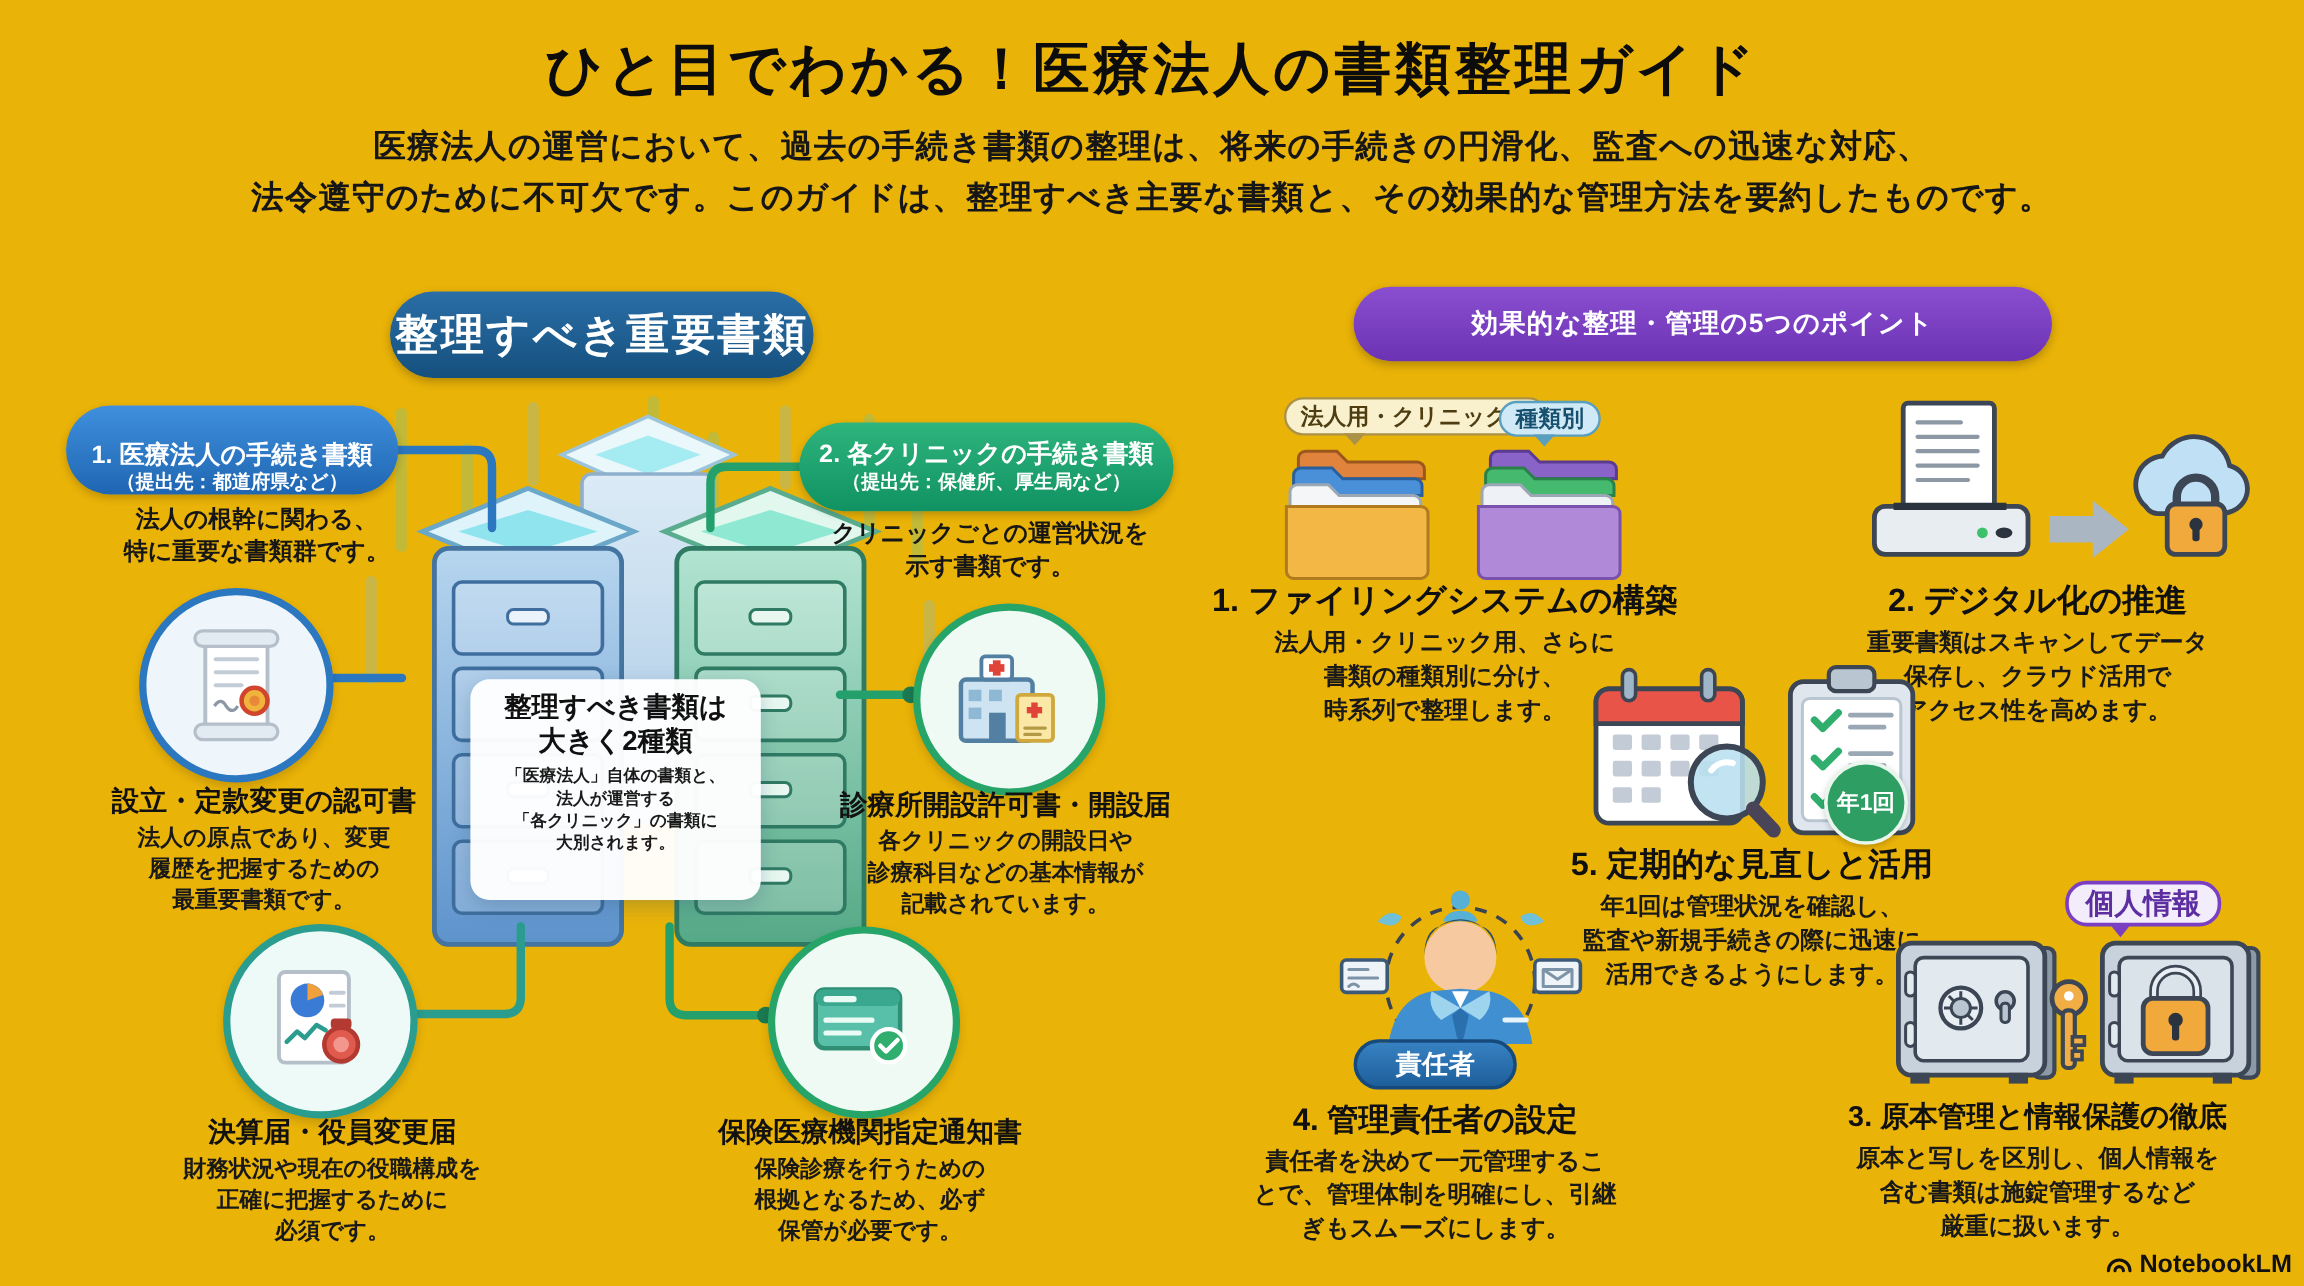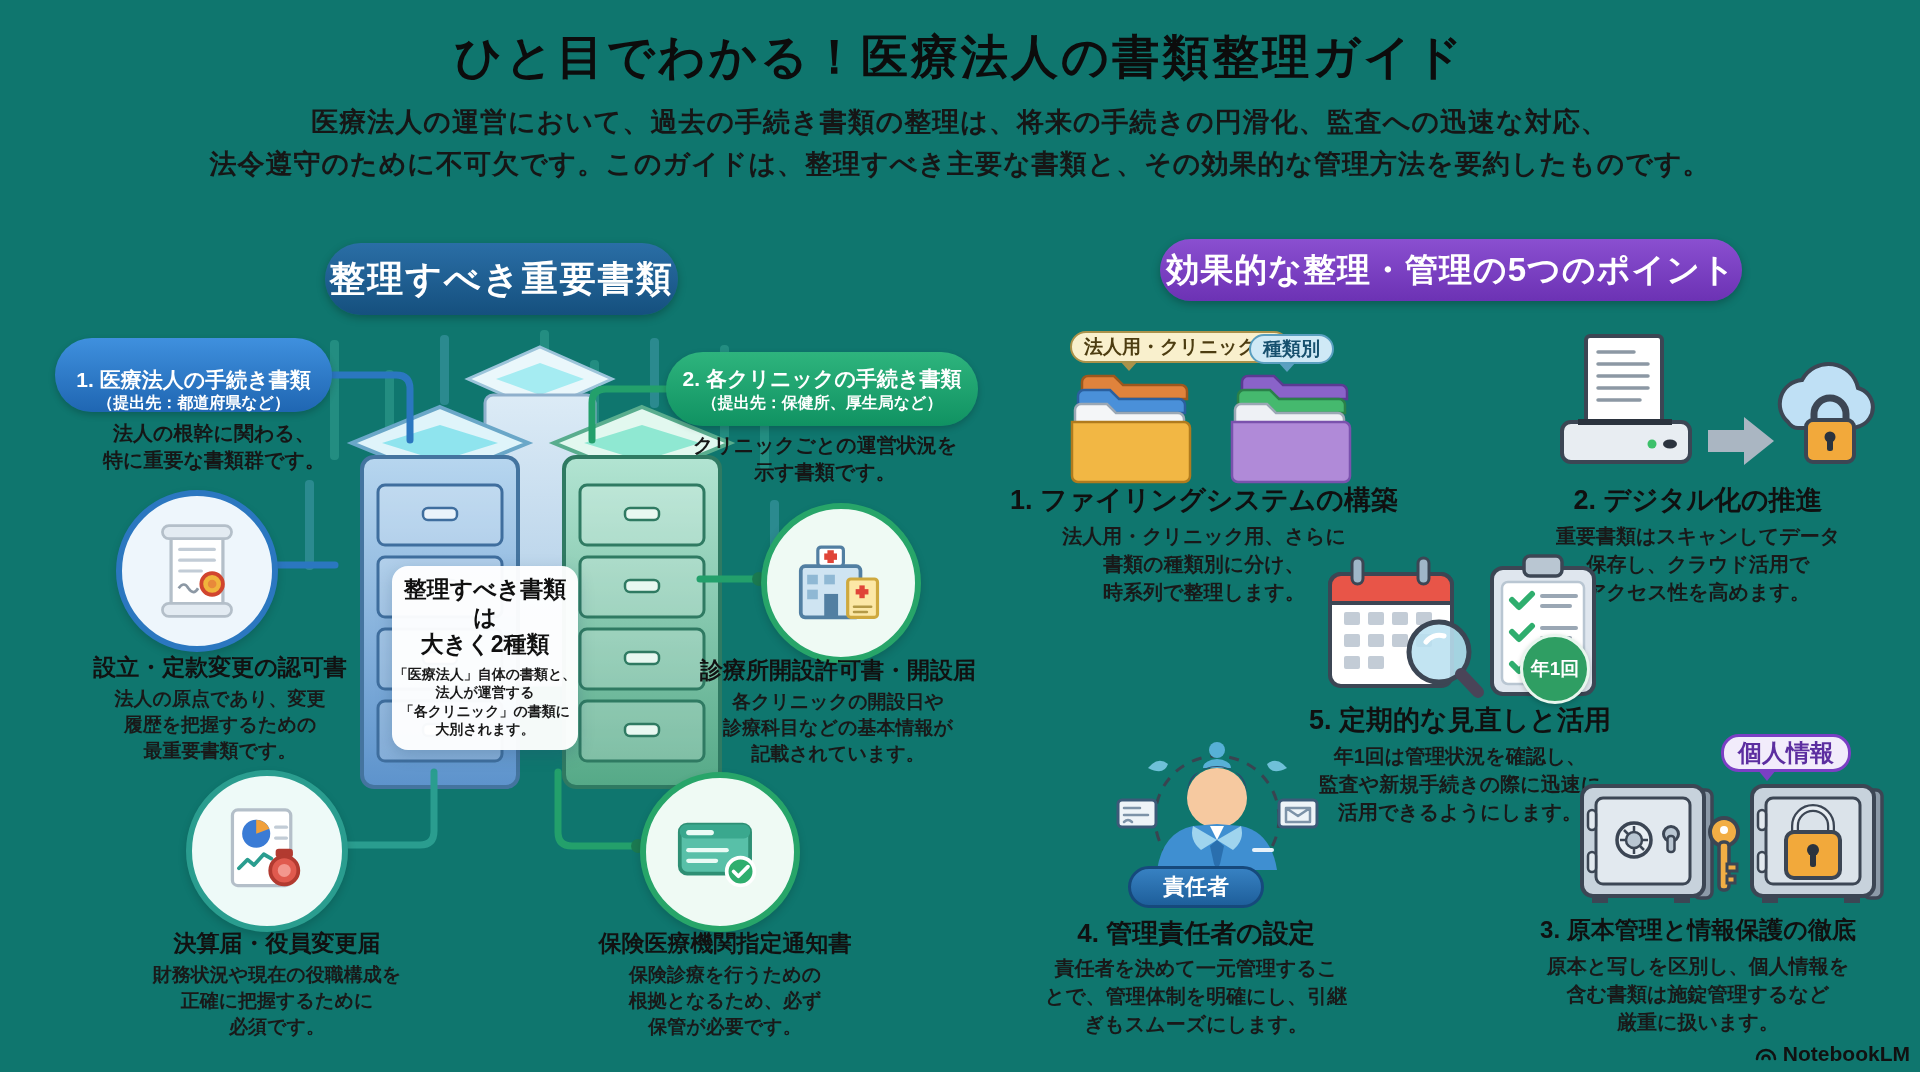--- a/index.html
+++ b/index.html
@@ -1,47 +1,47 @@
 <!DOCTYPE html>
 <html><head>
 <meta charset="utf-8">
 <style>
   html,body{margin:0;padding:0;}
   body{font-family:"Liberation Sans","DejaVu Sans",sans-serif;background:#e9e9e7;}
-  .canvas{position:relative;width:1920px;height:1072px;background:#0f766e;overflow:hidden;}
+  .canvas{position:relative;width:1920px;height:1072px;background:#eab308;overflow:hidden;}
   .pre{white-space:pre-line;}
   .abs{position:absolute;}
   
   .main-title{top:26px;left:0;width:100%;text-align:center;font-size:47px;font-weight:800;color:#0c0c0c;letter-spacing:3px;}
   .sub1{top:104px;left:0;width:100%;text-align:center;font-size:27px;font-weight:700;color:#161616;letter-spacing:1px;}
   .sub2{top:146px;left:0;width:100%;text-align:center;font-size:27px;font-weight:700;color:#161616;letter-spacing:1px;}
   
   .left-header{left:325px;top:243px;width:353px;height:72px;border-radius:40px;
     background:linear-gradient(180deg,#2a6ea6,#15507e);color:#fff;font-size:36px;font-weight:800;
     display:flex;align-items:center;justify-content:center;letter-spacing:2px;box-shadow:0 3px 8px rgba(0,0,0,.25);}
-  .right-header{left:1160px;top:239px;width:582px;height:62px;border-radius:32px;
-    background:linear-gradient(180deg,#8a4fd0,#6c32b4);color:#fff;font-size:33px;font-weight:800;
+  .right-header{left:1128px;top:239px;width:582px;height:62px;border-radius:32px;
+    background:linear-gradient(180deg,#8a4fd0,#6c32b4);color:#fff;font-size:22px;font-weight:800;
     display:flex;align-items:center;justify-content:center;letter-spacing:1px;box-shadow:0 3px 8px rgba(0,0,0,.25);}
   
   .badge-blue{left:55px;top:338px;width:277px;height:74px;border-radius:37px;
     background:linear-gradient(180deg,#3f90de,#1f66b2);color:#fff;text-align:center;
     display:flex;flex-direction:column;align-items:center;justify-content:flex-end;box-shadow:0 3px 7px rgba(0,0,0,.2);}
   .badge-green{left:666px;top:352px;width:312px;height:74px;border-radius:37px;
     background:linear-gradient(180deg,#2eb47d,#109262);color:#fff;text-align:center;
     display:flex;flex-direction:column;align-items:center;justify-content:center;box-shadow:0 3px 7px rgba(0,0,0,.2);}
   .badge-title{font-size:21px;font-weight:800;line-height:1.25;}
   .badge-sub{font-size:16px;font-weight:700;line-height:1.2;}
   .badge-desc{font-size:20px;font-weight:700;color:#161616;text-align:center;line-height:1.35;}
   
   .ic{border-radius:50%;display:flex;align-items:center;justify-content:center;background:#eef6fc;box-shadow:0 4px 8px rgba(0,0,0,.15);}
   .ic svg{width:72%;height:72%;}
   .item-title{font-size:23px;font-weight:800;color:#111;text-align:center;}
   .item-desc{font-size:19px;font-weight:700;color:#191919;text-align:center;line-height:1.38;}
   
-  .center-box{left:392px;top:566px;width:186px;height:184px;background:rgba(255,255,255,.96);border-radius:16px;
+  .center-box{left:392px;top:566px;width:242px;height:184px;background:rgba(255,255,255,.96);border-radius:16px;
     box-shadow:0 5px 16px rgba(40,80,110,.25);text-align:center;padding-top:10px;box-sizing:border-box;z-index:6;}
   .center-box .t{font-size:23px;font-weight:800;color:#101010;line-height:1.2;}
   .center-box .d{font-size:14px;font-weight:700;color:#1a1a1a;line-height:1.32;margin-top:6px;}
   
   .pt-title{font-size:27px;font-weight:800;color:#101010;text-align:center;}
   .pt-desc{font-size:20px;font-weight:700;color:#191919;text-align:center;line-height:1.4;}
   .bubble{border-radius:16px;font-weight:800;display:flex;align-items:center;justify-content:center;padding:3px 12px;}
   .bubble-yellow{background:#f9f0cd;border:2px solid #ab924a;color:#4d3d11;font-size:19px;}
   .bubble-blue{background:#cfe9f6;border:2px solid #5a9fc0;color:#17506e;font-size:19px;}
   .bubble-purple{background:#f2ecfb;border:3px solid #7b3fc4;color:#5c2ea0;font-size:24px;border-radius:18px;padding:4px 14px;font-weight:800;}

